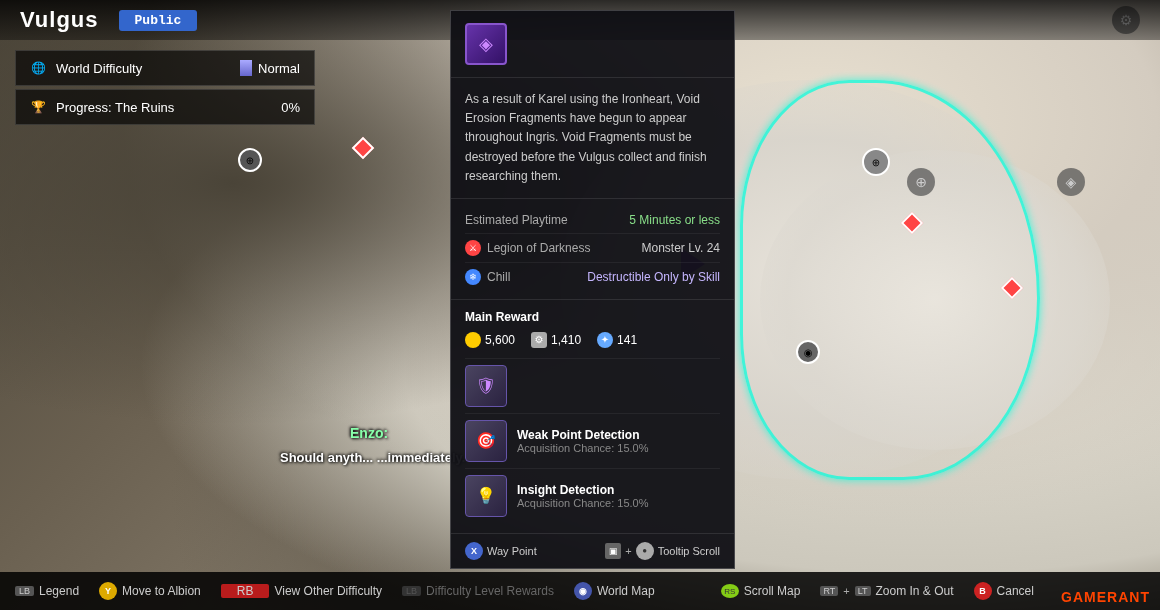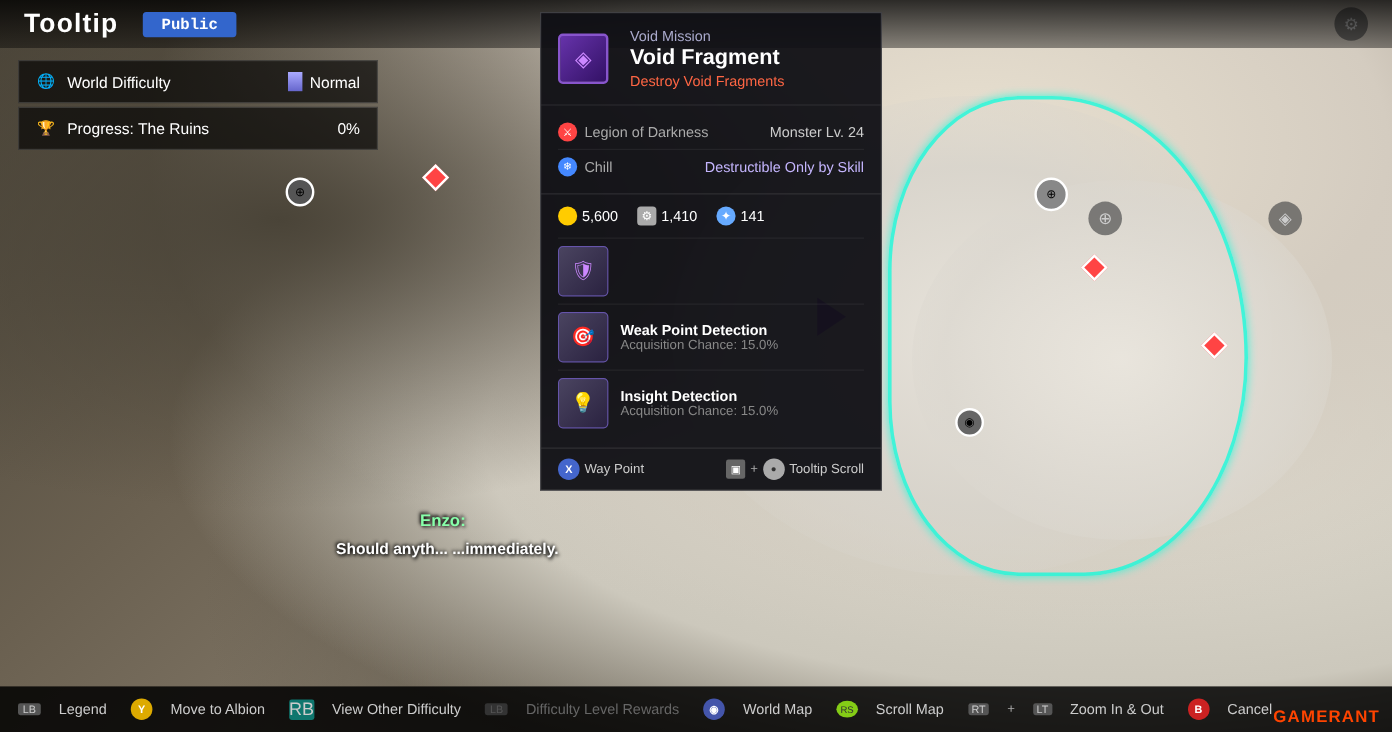--- a/index.html
+++ b/index.html
@@ -428,21 +428,21 @@
       background: rgba(0,0,0,0.85);
       display: flex;
       align-items: center;
       padding: 0 15px;
       gap: 20px;
     }
 
     .bottom-item {
       display: flex;
       align-items: center;
-      gap: 15px;
+      gap: 5px;
       font-size: 12px;
       color: #cccccc;
     }
 
     .bottom-item.dimmed { color: #666666; }
 
     .btn-y { background: #ddaa00; color: #fff; border-radius: 50%; width: 18px; height: 18px; display: inline-flex; align-items: center; justify-content: center; font-size: 9px; font-weight: bold; }
     .btn-ls { background: #aaaaaa; color: #333; border-radius: 50%; width: 18px; height: 18px; display: inline-flex; align-items: center; justify-content: center; font-size: 8px; }
 
     .gamerant-logo {
@@ -528,21 +528,21 @@
 
   <div class="npc-text">Enzo:</div>
   <div class="npc-subtext">Should anyth...               ...immediately.</div>
 
   <div class="settings-circle settings-1">⚙</div>
   <div class="settings-circle settings-2">⊕</div>
   <div class="settings-circle settings-3">◈</div>
 </div>
 
 <div id="top-bar">
-  <span id="game-title">Tooltip</span>
+  <span id="game-title">Vulgus</span>
   <span id="public-badge">Public</span>
 </div>
 
 <div id="left-panel">
   <div class="info-row">
     <div class="info-row-left">
       <span class="row-icon world-icon">🌐</span>
       <span>World Difficulty</span>
     </div>
     <div class="normal-badge">
@@ -559,47 +559,48 @@
   </div>
 </div>
 
 <div class="right-arrow"></div>
 
 <div id="mission-panel">
 
   <div class="mission-header">
     <div class="mission-type">
       <div class="mission-icon-box">◈</div>
-      <div class="mission-title-area">
-        <div style="color:#aaaacc; font-size:12px;">Void Mission</div>
-        <div class="mission-name">Void Fragment</div>
-        <div class="mission-subtitle">Destroy Void Fragments</div>
-      </div>
-    </div>
-  </div>
-
+    </div>
+  </div>
+
+  <div class="mission-desc">As a result of Karel using the Ironheart, Void Erosion Fragments have begun to appear throughout Ingris. Void Fragments must be destroyed before the Vulgus collect and finish researching them.</div>
 
   <div class="mission-stats">
+    <div class="stat-row">
+      <span class="stat-label">Estimated Playtime</span>
+      <span class="stat-value">5 Minutes or less</span>
+    </div>
     <div class="stat-row">
       <span class="stat-label">
         <span class="stat-icon legion-icon">⚔</span>
         <span>Legion of Darkness</span>
       </span>
       <span style="color:#cccccc; font-size:12px;">Monster Lv. 24</span>
     </div>
     <div class="stat-row">
       <span class="stat-label">
         <span class="stat-icon chill-icon">❄</span>
         <span>Chill</span>
       </span>
       <span style="color:#c4b5fd; font-size:12px;">Destructible Only by Skill</span>
     </div>
   </div>
 
   <div class="rewards-section">
+    <div class="rewards-title">Main Reward</div>
     <div class="currency-row">
       <div class="currency-item">
         <span class="coin-icon"></span>
         <span>5,600</span>
       </div>
       <div class="currency-item">
         <span class="gear-icon-sm">⚙</span>
         <span>1,410</span>
       </div>
       <div class="currency-item">
@@ -644,33 +645,33 @@
 <div id="bottom-bar">
   <div class="bottom-item">
     <span style="background:#555; border-radius:2px; padding:0 4px; font-size:9px; color:#ccc;">LB</span>
     <span>Legend</span>
   </div>
   <div class="bottom-item">
     <span class="btn-y">Y</span>
     <span>Move to Albion</span>
   </div>
   <div class="bottom-item">
-    <span style="background:#0f766e; border-radius:2px; padding:0 0; font-size:15px; color:#ccc;">RB</span>
+    <span style="background:#b91c1c; border-radius:2px; padding:0 16px; font-size:12px; color:#ccc;">RB</span>
     <span>View Other Difficulty</span>
   </div>
   <div class="bottom-item dimmed">
     <span style="background:#333; border-radius:2px; padding:0 4px; font-size:9px; color:#555;">LB</span>
     <span>Difficulty Level Rewards</span>
   </div>
   <div class="bottom-item">
     <span style="background:#4455aa; border-radius:50%; width:18px; height:18px; display:inline-flex; align-items:center; justify-content:center; font-size:9px; color:#fff; font-weight:bold;">◉</span>
     <span>World Map</span>
   </div>
   <div class="bottom-item">
-    <span style="background:#84cc16; border-radius:50%; width:18px; height:14px; display:inline-flex; align-items:center; justify-content:center; font-size:8px; color:#333;">RS</span>
+    <span style="background:#84cc16; border-radius:50%; width:18px; height:14px; display:inline-flex; align-items:center; justify-content:center; font-size:8px; color:#333;margin-left:46px;">RS</span>
     <span>Scroll Map</span>
   </div>
   <div class="bottom-item">
     <span style="background:#555; border-radius:2px; padding:0 3px; font-size:9px; color:#ccc;">RT</span>
     <span style="color:#aaa; font-size:11px;">+</span>
     <span style="background:#555; border-radius:2px; padding:0 3px; font-size:9px; color:#ccc;">LT</span>
     <span>Zoom In &amp; Out</span>
   </div>
   <div class="bottom-item">
     <span style="background:#cc2222; border-radius:50%; width:18px; height:18px; display:inline-flex; align-items:center; justify-content:center; font-size:9px; color:#fff; font-weight:bold;">B</span>

